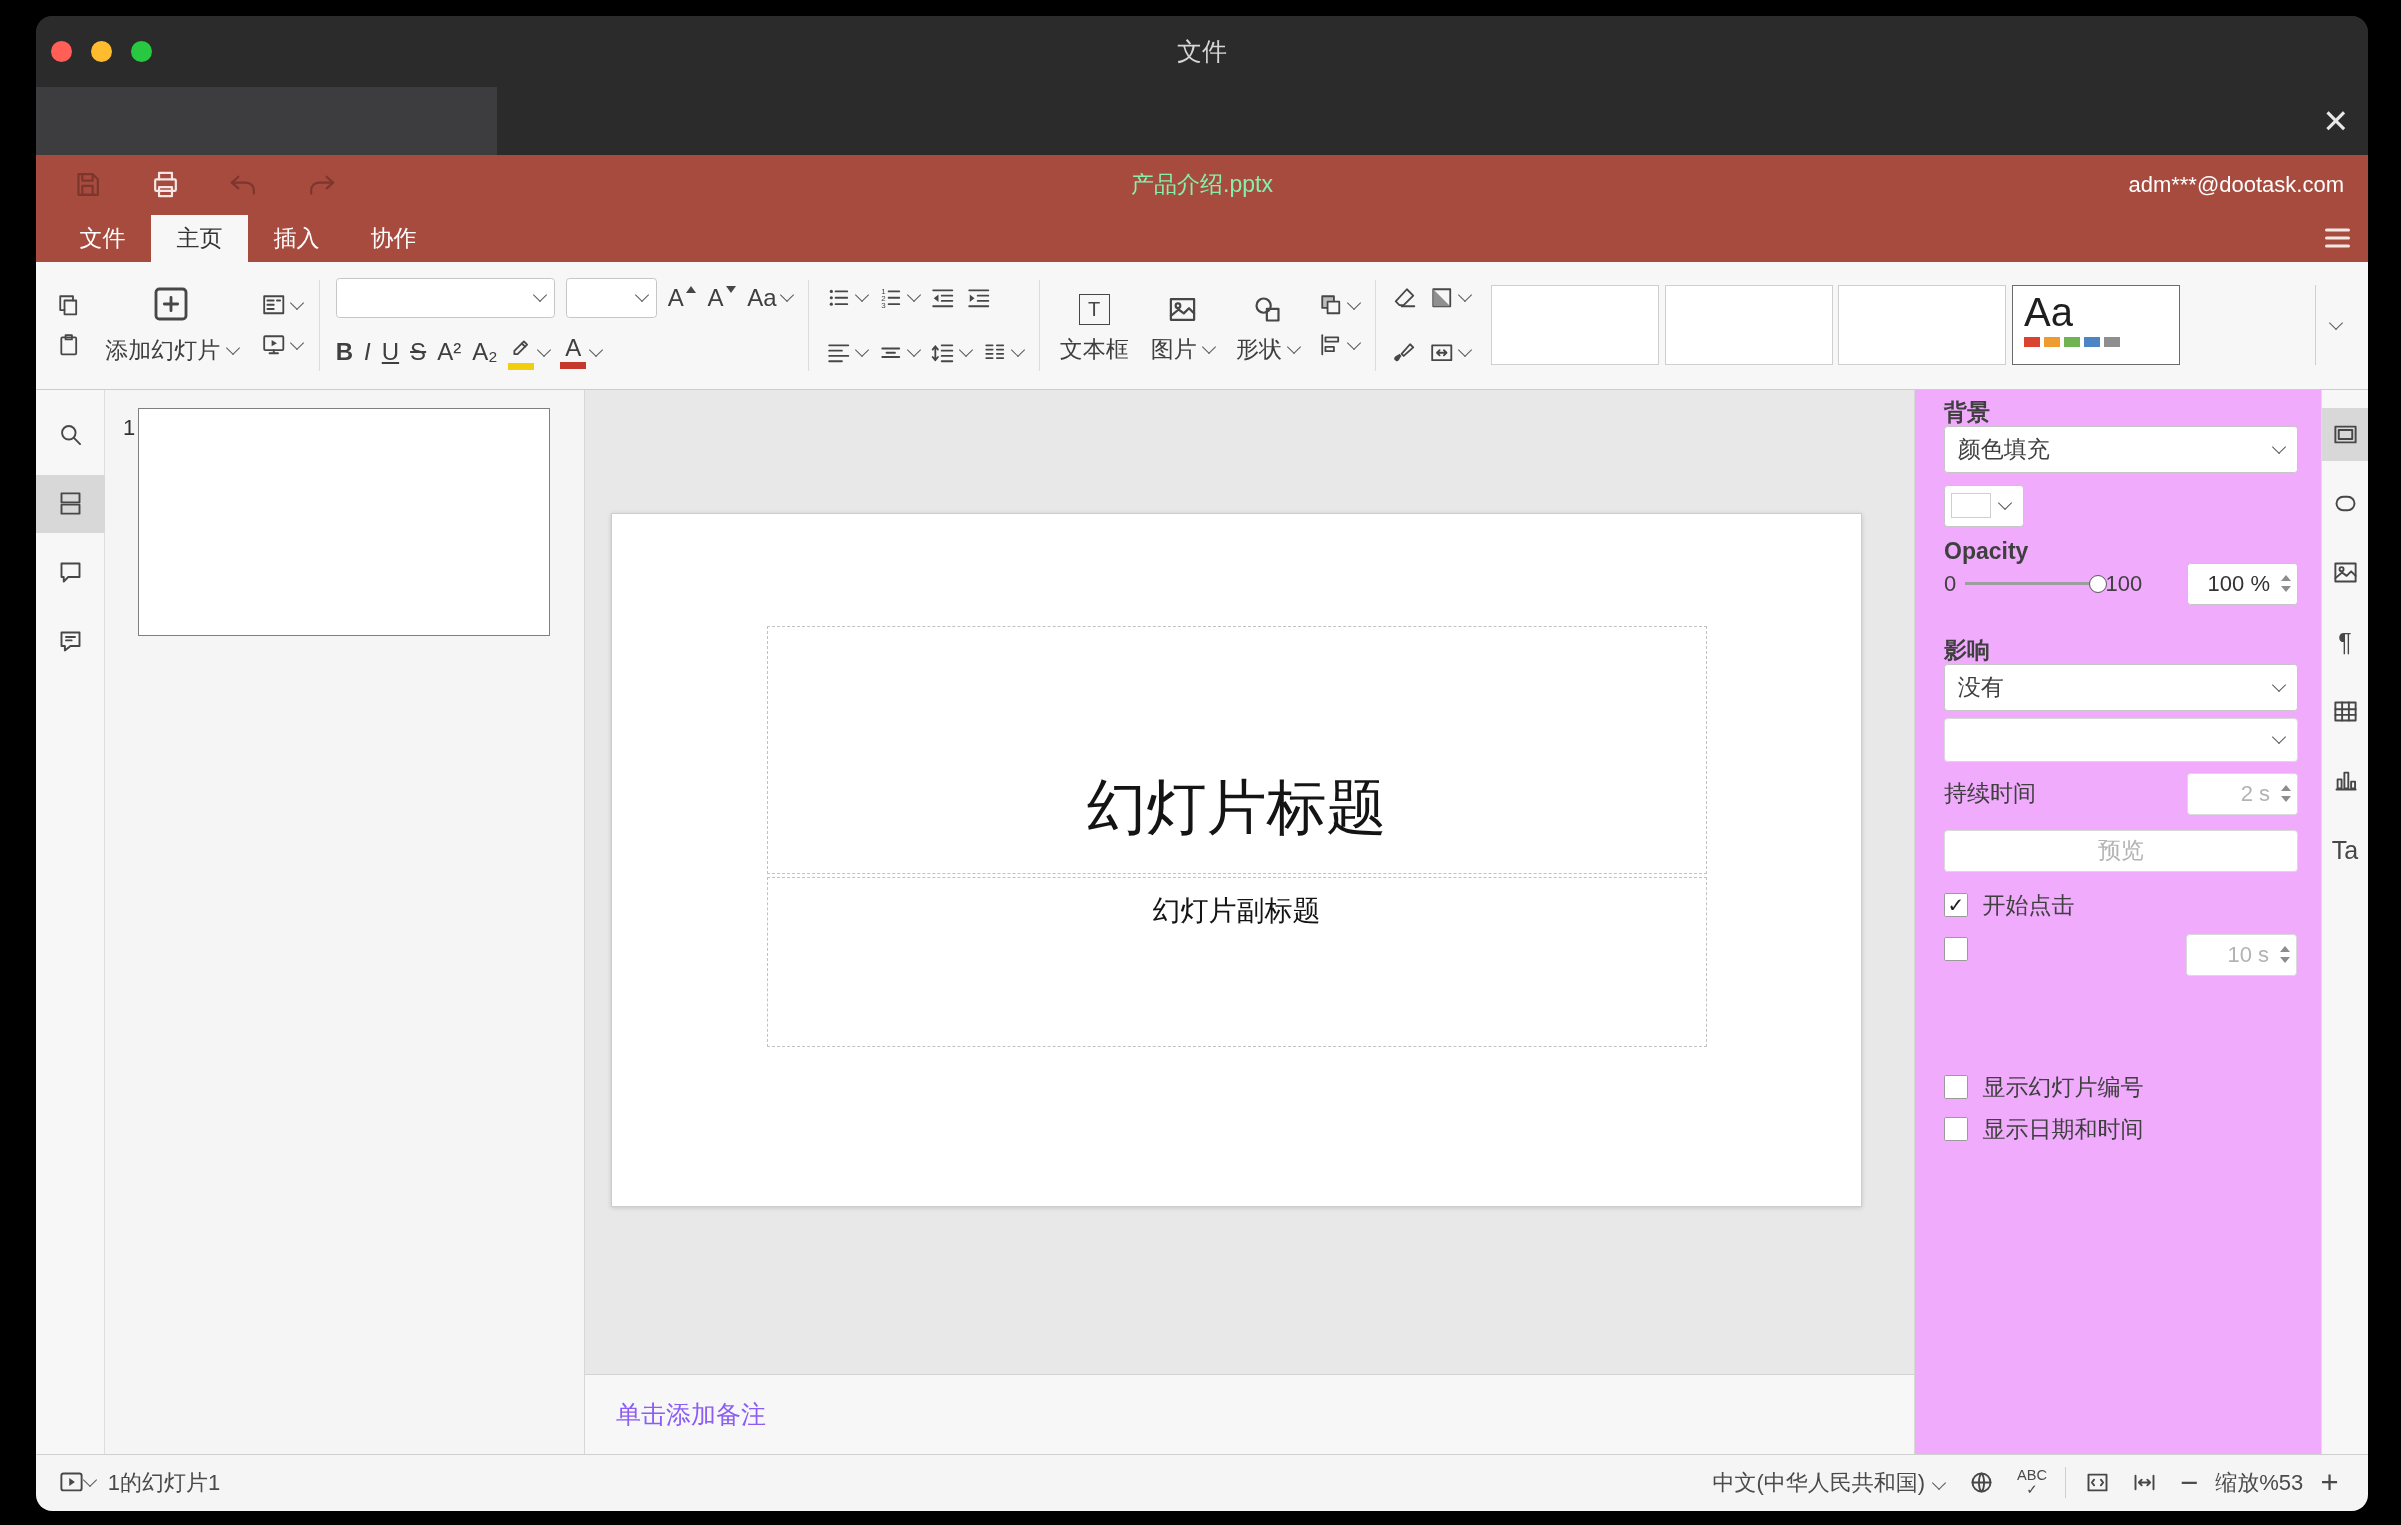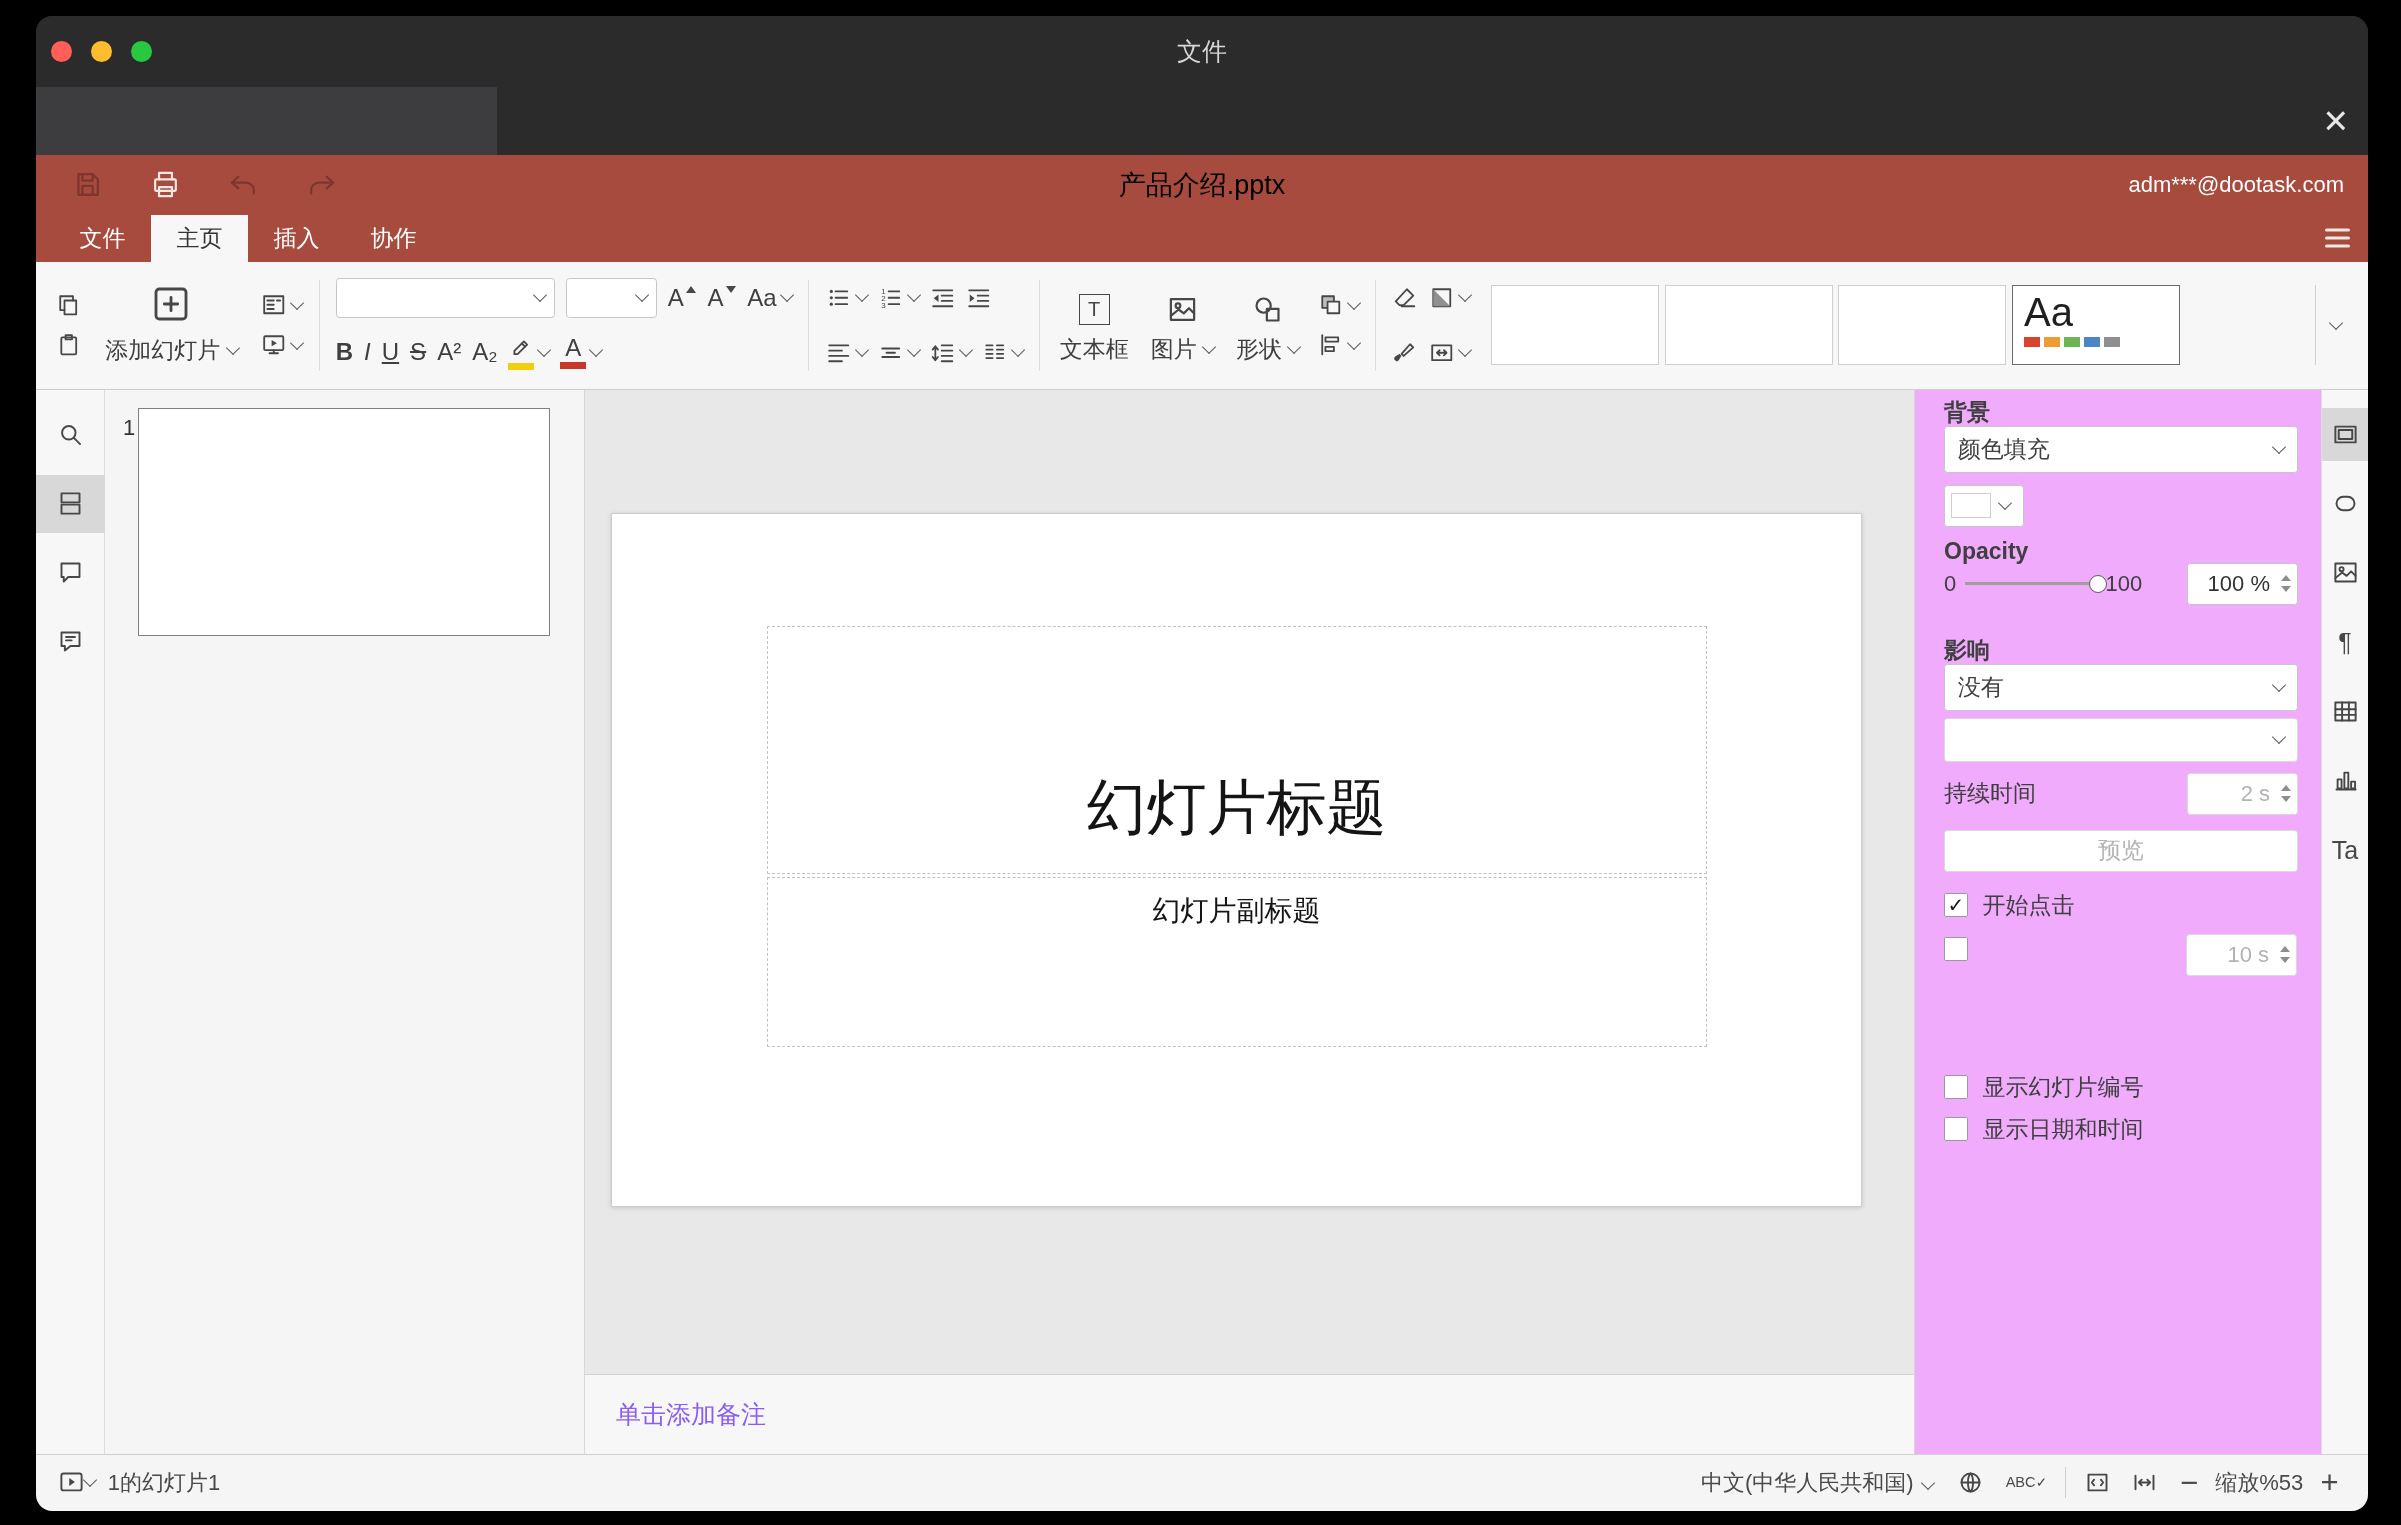--- a/index.html
+++ b/index.html
@@ -17,21 +17,21 @@
 .ghost{position:absolute;left:0;top:0;width:461px;height:68px;background:#3d3d3f}
 .closex{position:absolute;right:20px;top:50%;transform:translateY(-50%);color:#e8e8e8;font-size:42px;line-height:1}
 
 
 .redbar{background:#a74b3f;height:107px;color:#fff}
 .red-row1{height:60px;display:flex;align-items:center;position:relative}
 .red-icons{display:flex;align-items:center;gap:47px;padding-left:36px}
 .rico{width:31px;height:31px}
 .rico.dim svg{stroke:#7c362d}
 .rico.lit svg{stroke:#f4e7e4}
-.doc-title{position:absolute;left:50%;transform:translateX(-50%);font-size:27px;color:#000000}
+.doc-title{position:absolute;left:50%;transform:translateX(-50%);font-size:23px;color:#86efac}
 .user-email{position:absolute;right:24px;font-size:22px;color:#fdfdfd}
 .red-row2{height:47px;display:flex;align-items:stretch;padding-left:18px;position:relative}
 .tab{display:flex;align-items:center;padding:0 25.5px;font-size:23px;color:#fff}
 .tab.active{background:#f7f7f7;color:#333}
 .burger{position:absolute;right:18px;top:50%;transform:translateY(-50%);display:flex;flex-direction:column;gap:5.5px}
 .burger i{display:block;width:25.5px;height:2.7px;background:#f4e7e4;border-radius:1.8px}
 
 
 svg.s{fill:none;stroke:#474747;stroke-width:1.7;stroke-linecap:round;stroke-linejoin:round;width:100%;height:100%;display:block}
 .chv{display:inline-block;width:10px;height:10px;border-right:1.8px solid #5a5a5a;border-bottom:1.8px solid #5a5a5a;
@@ -121,21 +121,21 @@
 .rstrip{width:47px;background:#f7f7f7;border-left:0.9px solid #dddddd;display:flex;flex-direction:column;align-items:center;padding-top:18px;gap:16.4px}
 .rbtn{width:47px;height:53px;display:flex;align-items:center;justify-content:center;flex:0 0 auto}
 .rbtn.sel{background:#d8d8d8}
 .tglyph{font-size:25px;color:#474747;line-height:1}
 
 
 .statusbar{height:57px;background:#f5f5f5;border-top:0.9px solid #cfcfcf;display:flex;align-items:center;padding:0 22px;font-size:22px;color:#4a4a4a}
 .sb-left{display:flex;align-items:center;}
 .sb-right{margin-left:auto;display:flex;align-items:center}
 .vdiv{width:0.9px;height:31px;background:#cfcfcf;margin:0 18px}
-.spell{display:flex;flex-direction:row;align-items:center;line-height:1;font-size:14.6px;color:#4a4a4a}
+.spell{display:flex;flex-direction:column;align-items:center;line-height:1;font-size:14.6px;color:#4a4a4a}
 .spell em{font-style:normal;font-size:13.7px;margin-top:0.9px}
 .zbtn{font-size:31px;color:#4a4a4a;line-height:1;padding:0 7.3px}
 .zlabel{min-width:108px;text-align:center}
 </style>
 </head>
 <body>
 
 <div class="window">
 
   <div class="titlebar">

